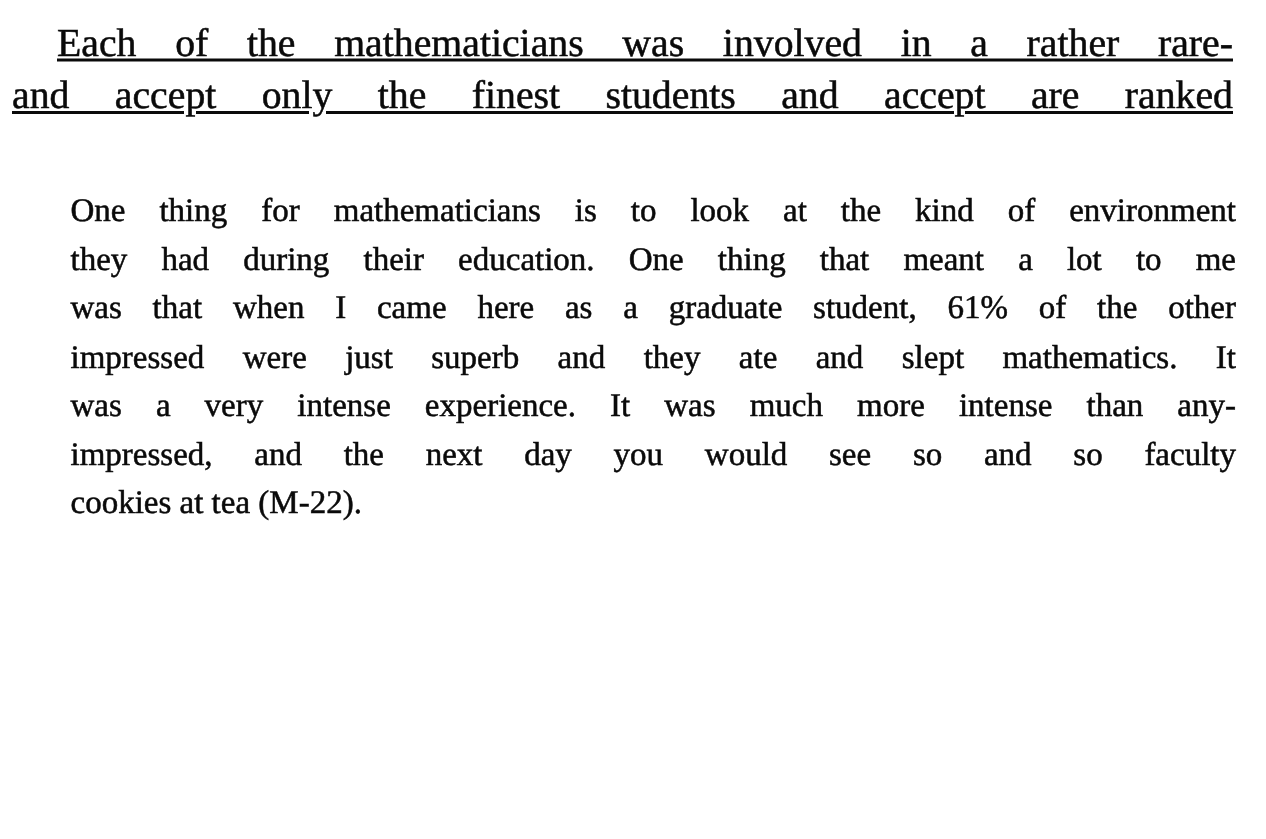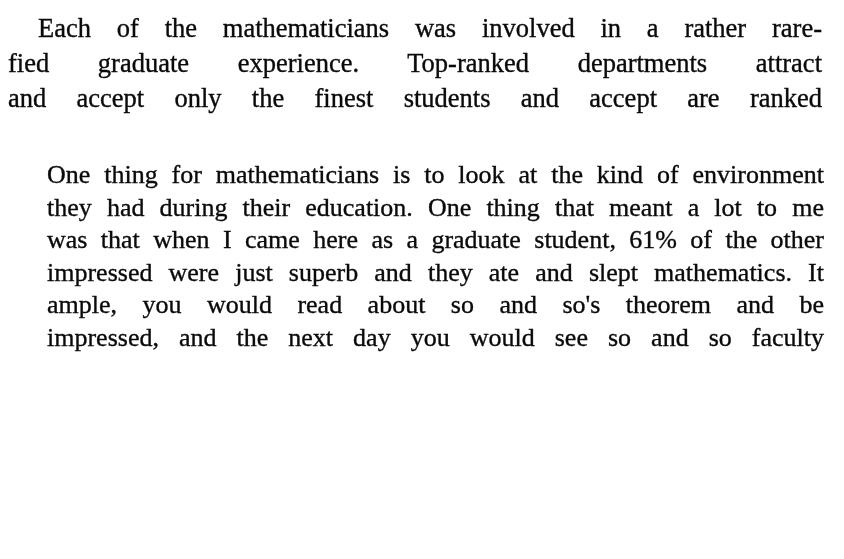--- a/index.html
+++ b/index.html
@@ -21,48 +21,49 @@
     color: #0a0a0a;
     -webkit-text-stroke-width: 0.35px;
   }
   .para {
     display: block;
   }
   .main-para {
     margin: 11px 22px 0 8px;
     font-size: 26.5px;
     line-height: 35px;
+    text-decoration: underline;
   }
   .quote-para {
     margin: 43px 20px 0 47px;
-    font-size: 26px;
+    font-size: 22px;
     line-height: 32.5px;
   }
   .line {
     text-align: justify;
     text-align-last: justify;
     text-justify: inter-word;
   }
   .line.last {
     text-align-last: left;
   }
   .line.first-indent {
     text-indent: 30px;
   }
 </style>
 </head>
 <body style="background: rgb(255, 255, 255);">
 
 <main class="page" style="color: rgb(10, 10, 10);">
   <section class="para main-para">
       <div class="line first-indent">Each of the mathematicians was involved in a rather rare-</div>
-      <div class="line">fied graduate experience. Top-ranked departments attract</div>
       <div class="line">and accept only the finest students and accept are ranked</div>
     </section>
   <blockquote class="para quote-para">
       <div class="line">One thing for mathematicians is to look at the kind of environment</div>
       <div class="line">they had during their education. One thing that meant a lot to me</div>
       <div class="line">was that when I came here as a graduate student, 61% of the other</div>
       <div class="line">impressed were just superb and they ate and slept mathematics. It</div>
-      <div class="line">ample, you would read about so and so's theorem and be</div>
+      <div class="line">was a very intense experience. It was much more intense than any-</div>
       <div class="line">impressed, and the next day you would see so and so faculty</div>
+      <div class="line last">cookies at tea (M-22).</div>
     </blockquote>
 </main>
 
 </body></html>

